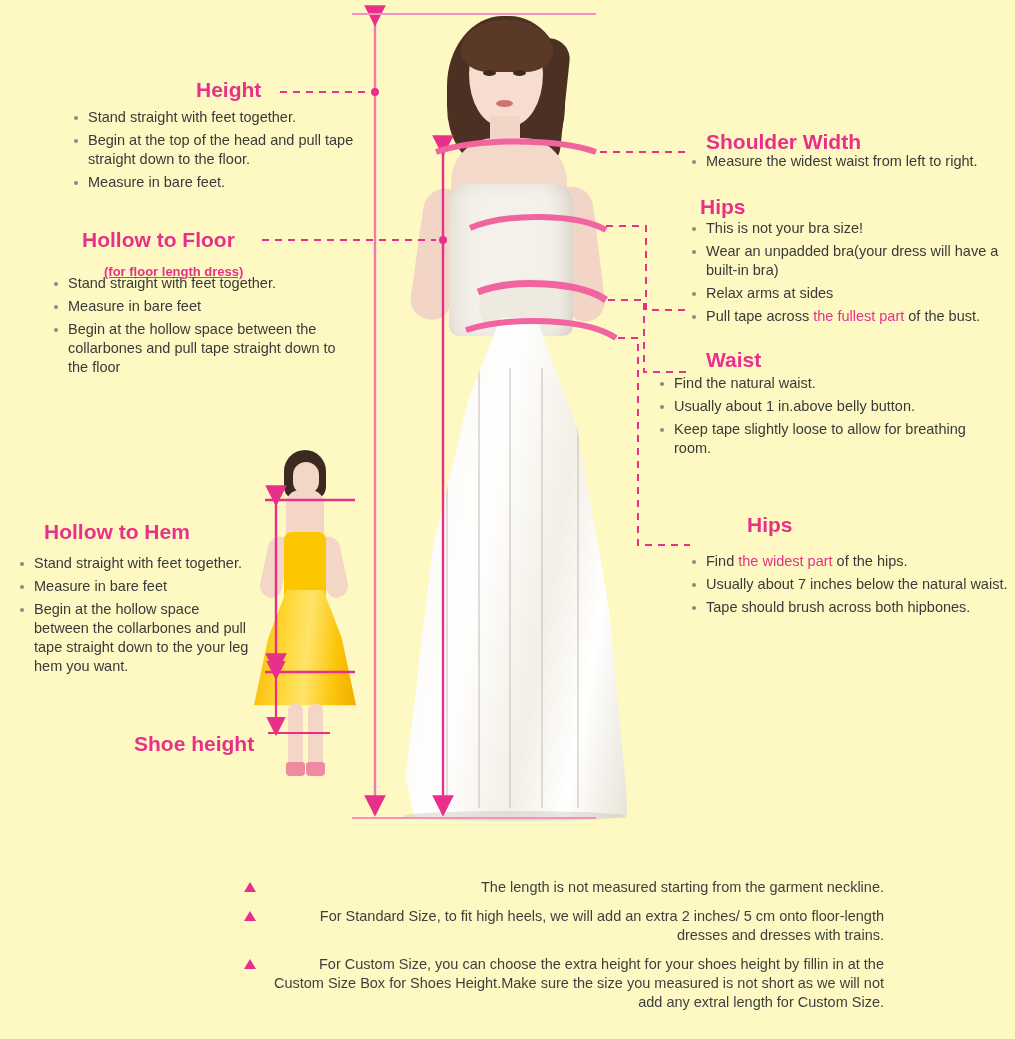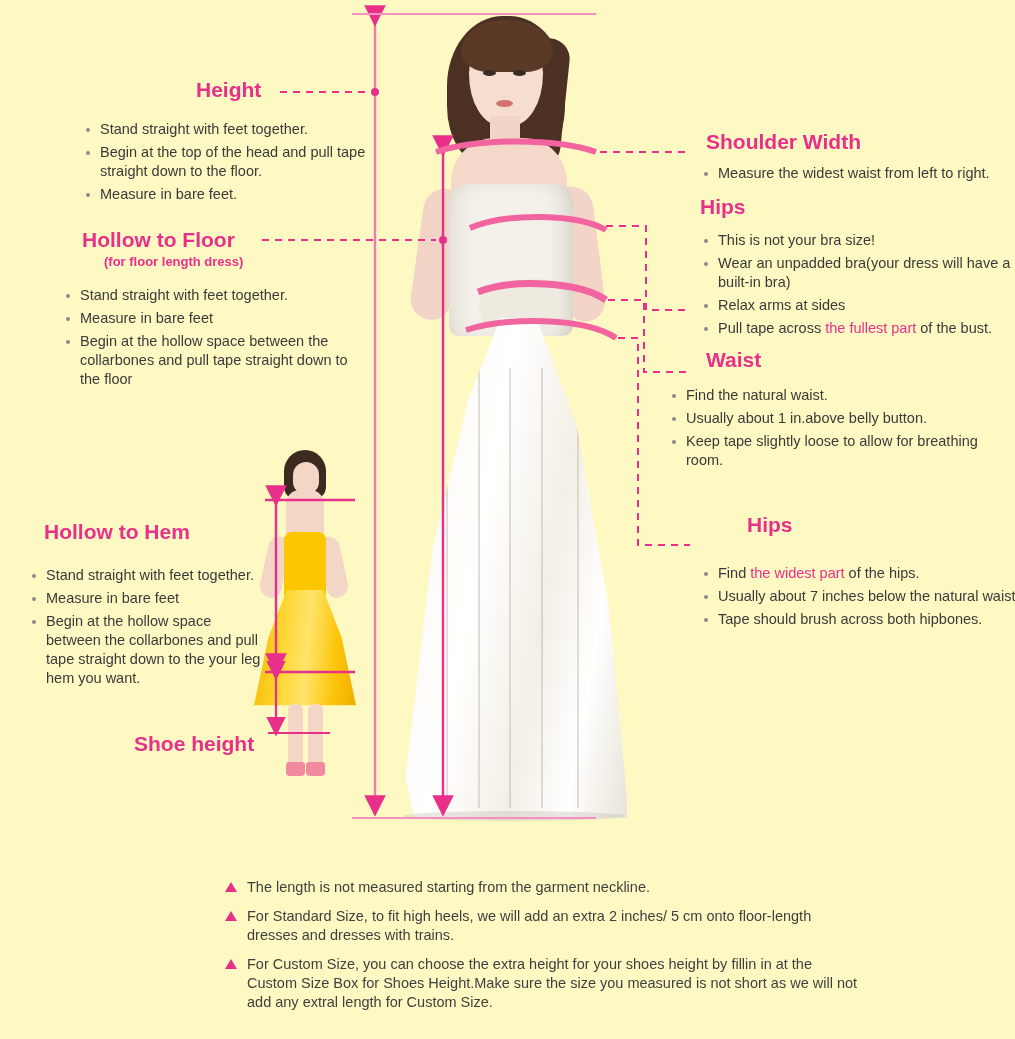--- a/index.html
+++ b/index.html
@@ -30,21 +30,21 @@
   }
   .subheading {
     color: #e8308a;
     font-weight: bold;
     font-size: 13px;
     line-height: 15px;
     white-space: nowrap;
   }
   ul.bullets {
     list-style: none;
-    margin: 16px;
+    margin: 4px;
     padding: 0;
   }
   ul.bullets li {
     position: relative;
     padding-left: 16px;
     font-size: 14.5px;
     line-height: 19px;
     color: #3a3a3a;
     margin-bottom: 4px;
   }
@@ -268,23 +268,24 @@
   #overlay {
     position: absolute;
     left: 0; top: 0;
     width: 1015px; height: 1039px;
     pointer-events: none;
   }
 
   
   #notes {
     position: absolute;
-    left: 225px;
+    left: 244px;
     top: 878px;
     width: 640px;
+    text-align: right;
   }
   #notes .note {
     position: relative;
     padding-left: 22px;
     margin-bottom: 10px;
     font-size: 14.5px;
     line-height: 19px;
     color: #3f3f3f;
   }
   #notes .note .tri {
@@ -382,21 +383,21 @@
     <div class="heading">Height</div>
   </div>
   <ul class="bullets" style="position:absolute; left:68px; top:104px; width:300px;">
     <li>Stand straight with feet together.</li>
     <li>Begin at the top of the head and pull tape straight down to the floor.</li>
     <li>Measure in bare feet.</li>
   </ul>
 
   <div class="block" style="left:82px; top:228px; width:260px;">
     <div class="heading">Hollow to Floor</div>
-    <div class="subheading" style="margin-top:2px; padding-left:22px;">(for floor length dress)</div>
+    <div class="subheading" style="margin-top:12px; padding-left:22px;text-decoration:underline;">(for floor length dress)</div>
   </div>
   <ul class="bullets" style="position:absolute; left:48px; top:270px; width:300px;">
     <li>Stand straight with feet together.</li>
     <li>Measure in bare feet</li>
     <li>Begin at the hollow space between the collarbones and pull tape straight down to the floor</li>
   </ul>
 
   <div class="block" style="left:44px; top:520px; width:240px;">
     <div class="heading">Hollow to Hem</div>
   </div>

